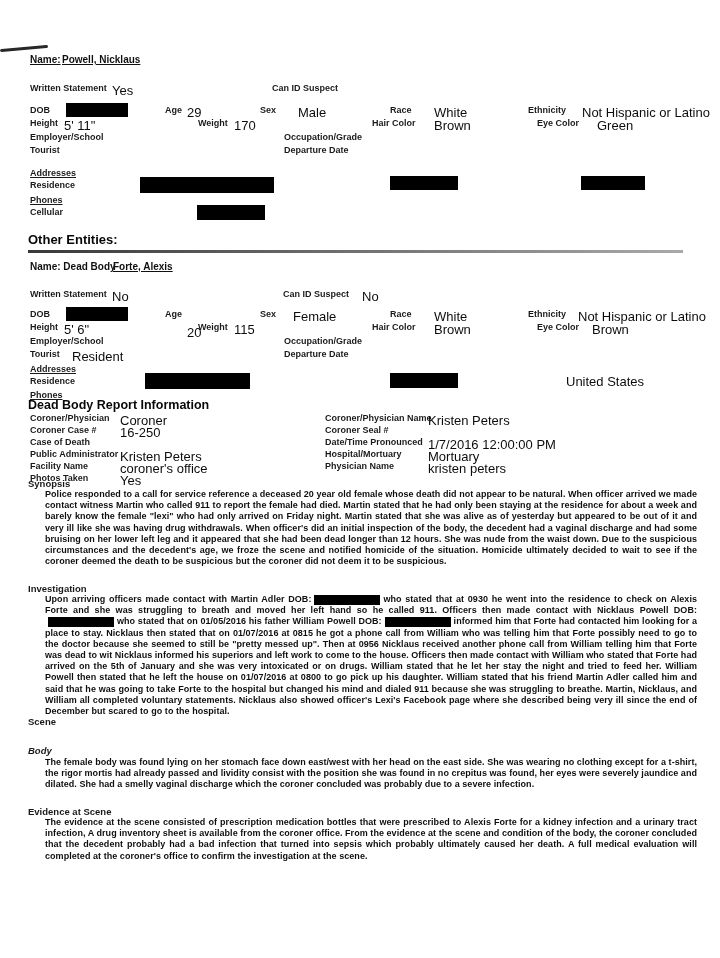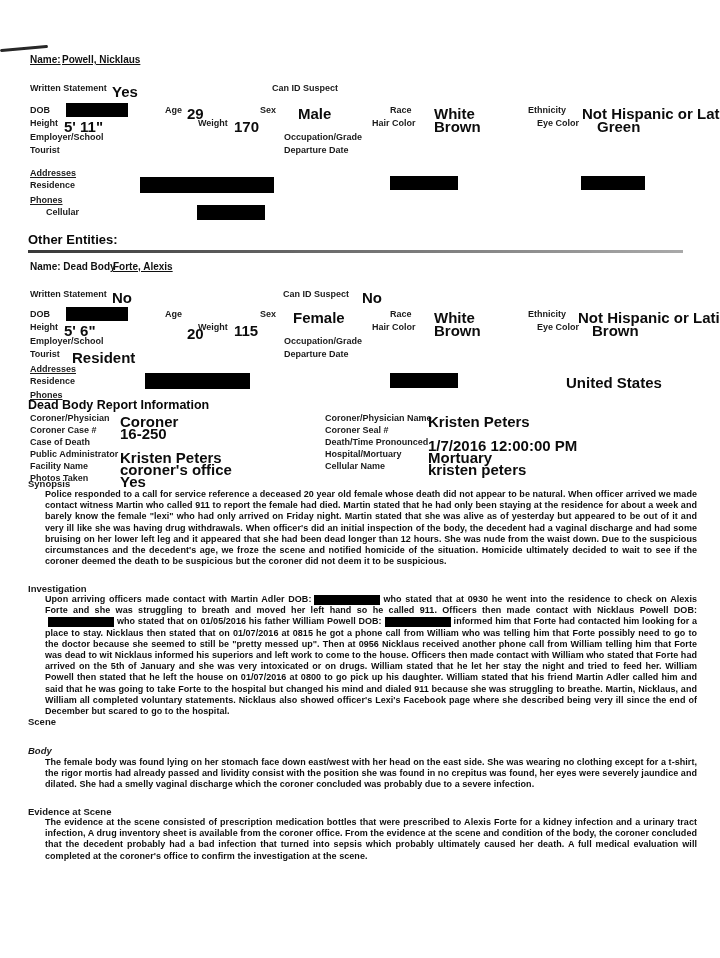--- a/index.html
+++ b/index.html
@@ -3,21 +3,21 @@
 <meta charset="utf-8">
 <style>
   html,body{margin:0;padding:0;}
   body{background:#e8e8e8;font-family:"Liberation Sans",sans-serif;}
   .page{
     position:relative;width:720px;height:958px;background:#ffffff;
     overflow:hidden;color:#121212;filter:blur(0.3px) contrast(1.02);
   }
   .abs{position:absolute;white-space:nowrap;}
   .lbl{font-size:9px;font-weight:bold;color:#1c1c1c;}
-  .val{font-size:15px;font-weight:bold;color:#0e0e0e;}
+  .val{font-size:13px;font-weight:normal;color:#0e0e0e;}
   .ul{text-decoration:underline;}
   .name-lbl{font-size:10px;font-weight:bold;}
   .name-val{font-size:10px;font-weight:bold;text-decoration:underline;}
   .redact{position:absolute;background:#000;}
   .redact-inline{display:inline-block;width:66px;height:10px;background:#000;vertical-align:middle;margin:0 3px;}
   .sec-hdr{font-size:9.5px;font-weight:bold;color:#1a1a1a;}
   .para{
     position:absolute;left:45px;width:652px;font-size:9px;font-weight:bold;
     line-height:11.2px;text-align:justify;color:#101010;white-space:normal;
     letter-spacing:0.05px;
@@ -69,21 +69,21 @@
   <span class="abs lbl" style="left:30px;top:145px;">Tourist</span>
   <span class="abs val" style="left:70px;top:145px;"></span>
   <span class="abs lbl" style="left:284px;top:145px;">Departure Date</span>
 
   <span class="abs lbl ul" style="left:30px;top:168px;">Addresses</span>
   <span class="abs lbl" style="left:30px;top:180px;">Residence</span>
   <div class="redact" style="left:140px;top:177px;width:134px;height:16px;"></div>
   <div class="redact" style="left:390px;top:176px;width:68px;height:14px;"></div>
   <div class="redact" style="left:581px;top:176px;width:64px;height:14px;"></div>
   <span class="abs lbl ul" style="left:30px;top:195px;">Phones</span>
-  <span class="abs lbl" style="left:46px;top:207px;">Cellular</span>
+  <span class="abs lbl" style="left:30px;top:207px;">Cellular</span>
   <div class="redact" style="left:197px;top:205px;width:68px;height:15px;"></div>
 
   <span class="abs big-hdr" style="left:28px;top:232px;">Other Entities:</span>
   <div class="rule" style="top:250px;"></div>
 
   <span class="abs name-lbl" style="left:30px;top:261px;">Name: Dead Body</span>
   <span class="abs name-val" style="left:113px;top:261px;">Forte, Alexis</span>
 
   <span class="abs lbl" style="left:30px;top:289px;">Written Statement</span>
   <span class="abs val" style="left:112px;top:289px;">No</span>
@@ -135,25 +135,25 @@
   <span class="abs val" style="left:120px;top:449px;">Kristen Peters</span>
   <span class="abs lbl" style="left:30px;top:461px;">Facility Name</span>
   <span class="abs val" style="left:120px;top:461px;">coroner's office</span>
   <span class="abs lbl" style="left:30px;top:473px;">Photos Taken</span>
   <span class="abs val" style="left:120px;top:473px;">Yes</span>
 
   <span class="abs lbl" style="left:325px;top:413px;">Coroner/Physician Name</span>
   <span class="abs val" style="left:428px;top:413px;">Kristen Peters</span>
   <span class="abs lbl" style="left:325px;top:425px;">Coroner Seal #</span>
   <span class="abs val" style="left:428px;top:425px;"></span>
-  <span class="abs lbl" style="left:325px;top:437px;">Death/Time Pronounced</span>
+  <span class="abs lbl" style="left:325px;top:437px;">Date/Time Pronounced</span>
   <span class="abs val" style="left:428px;top:437px;">1/7/2016 12:00:00 PM</span>
   <span class="abs lbl" style="left:325px;top:449px;">Hospital/Mortuary</span>
   <span class="abs val" style="left:428px;top:449px;">Mortuary</span>
-  <span class="abs lbl" style="left:325px;top:461px;">Cellular Name</span>
+  <span class="abs lbl" style="left:325px;top:461px;">Physician Name</span>
   <span class="abs val" style="left:428px;top:461px;">kristen peters</span>
 
   <span class="abs sec-hdr" style="left:28px;top:478px;">Synopsis</span>
   <div class="para" style="top:489px;">Police responded to a call for service reference a deceased 20 year old female whose death did not appear to be natural. When officer arrived we made contact witness Martin who called 911 to report the female had died. Martin stated that he had only been staying at the residence for about a week and barely know the female "lexi" who had only arrived on Friday night. Martin stated that she was alive as of yesterday but appeared to be out of it and very ill like she was having drug withdrawals. When officer's did an initial inspection of the body, the decedent had a vaginal discharge and had some bruising on her lower left leg and it appeared that she had been dead longer than 12 hours.  She was nude from the waist down.  Due to the suspicious circumstances and the decedent's age, we froze the scene and notified homicide of the situation. Homicide ultimately decided to wait to see if the coroner deemed the death to be suspicious but the coroner did not deem it to be suspicious.</div>
 
   <span class="abs sec-hdr" style="left:28px;top:583px;">Investigation</span>
   <div class="para" style="top:594px;"><span>Upon arriving officers made contact with Martin Adler DOB:</span><span class="redact-inline"></span><span>who stated that at 0930 he went into the residence to check on Alexis Forte and she was struggling to breath and moved her left hand so he called 911. Officers then made contact with Nicklaus Powell DOB:</span><span class="redact-inline"></span><span>who stated that on 01/05/2016 his father William Powell DOB:</span><span class="redact-inline"></span><span>informed him that Forte had contacted him looking for a place to stay. Nicklaus then stated that on 01/07/2016 at 0815 he got a phone call from William who was telling him that Forte possibly need to go to the doctor because she seemed to still be "pretty messed up". Then at 0956 Nicklaus received another phone call from William telling him that Forte was dead to wit Nicklaus informed his superiors and left work to come to the house. Officers then made contact with William who stated that Forte had arrived on the 5th of January and she was very intoxicated or on drugs. William stated that he let her stay the night and tried to feed her. William Powell then stated that he left the house on 01/07/2016 at 0800 to go pick up his daughter. William stated that his friend Martin Adler called him and said that he was going to take Forte to the hospital but changed his mind and dialed 911 because she was struggling to breathe. Martin, Nicklaus, and William all completed voluntary statements. Nicklaus also showed officer's Lexi's Facebook page where she described being very ill since the end of December but scared to go to the hospital.</span></div>
 
   <span class="abs sec-hdr" style="left:28px;top:716px;">Scene</span>
 

